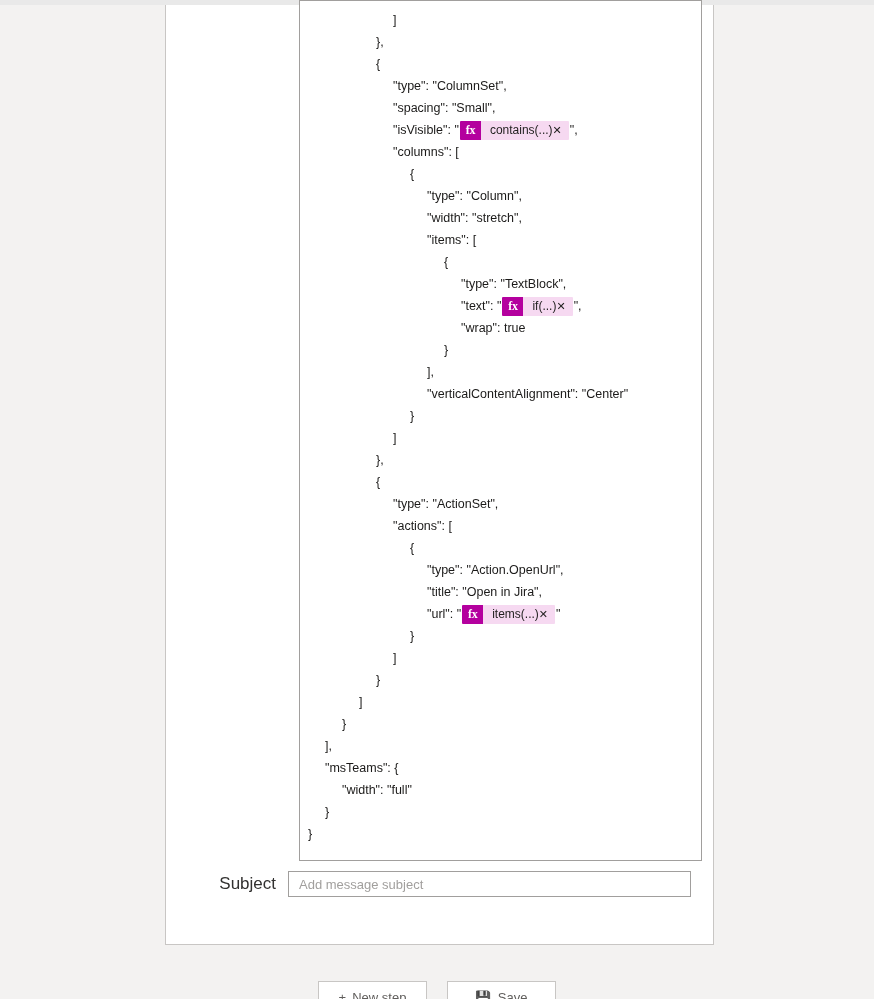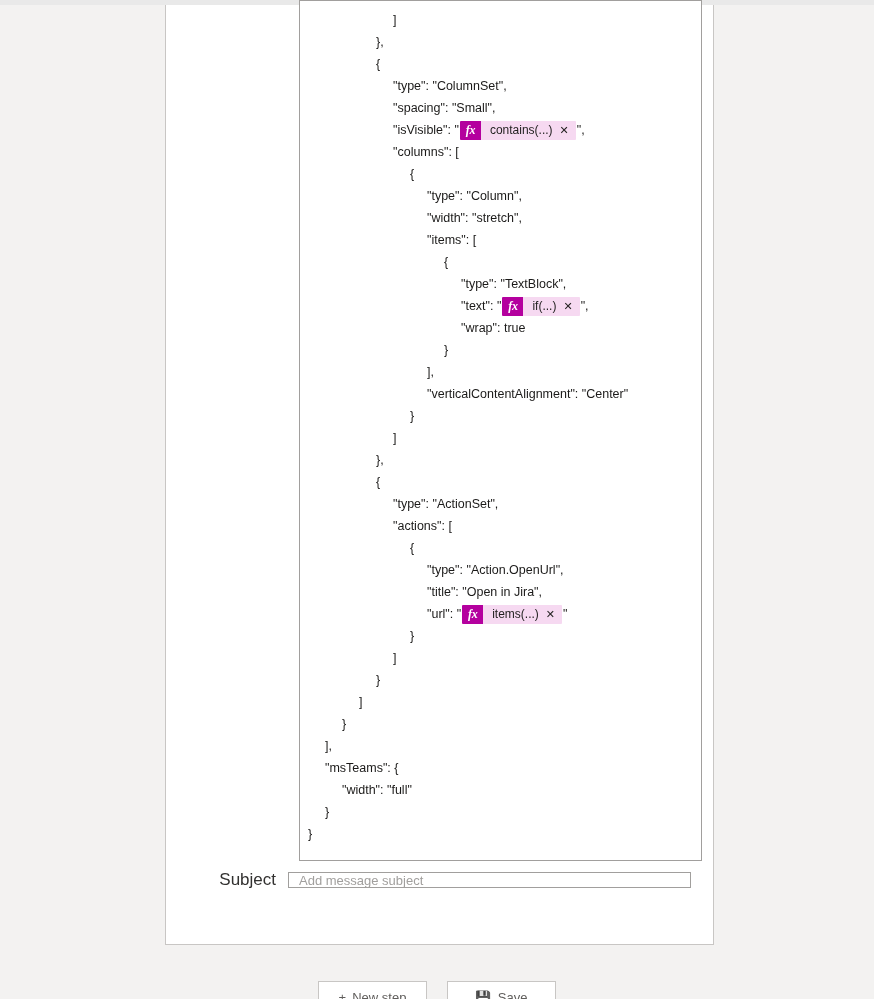--- a/index.html
+++ b/index.html
@@ -91,37 +91,35 @@
     align-items: stretch;
     height: 19px;
     vertical-align: middle;
     margin: 0 1px;
     border-radius: 1px;
     overflow: hidden;
   }
   .fx-chip .fx-badge {
     background: #b4009e;
     color: #ffffff;
-    font-style: italic;
     font-weight: 700;
     font-size: 12px;
     display: flex;
     align-items: center;
     justify-content: center;
     width: 21px;
     letter-spacing: -0.3px;
     font-family: "Liberation Serif", serif;
   }
   .fx-chip .fx-body {
     background: #f6d9f1;
     color: #201f1e;
     font-size: 12px;
     display: flex;
     align-items: center;
-    gap: 7px;
     padding: 0 7px 0 9px;
     white-space: nowrap;
   }
   .fx-chip .fx-close {
     font-size: 11px;
     color: #201f1e;
     line-height: 1;
     cursor: pointer;
   }
 
@@ -129,21 +127,21 @@
   .subject-row {
     position: absolute;
     left: 0;
     top: 866px;
     width: 100%;
     display: flex;
     align-items: center;
   }
   .text-input {
     width: 403px;
-    height: 16px;
+    height: 26px;
     border: 1px solid #a19f9d;
     box-sizing: border-box;
     background: #ffffff;
     font-family: "Liberation Sans", sans-serif;
     font-size: 13px;
     color: #323130;
     padding: 0 10px;
     outline: none;
   }
   .text-input::placeholder {

